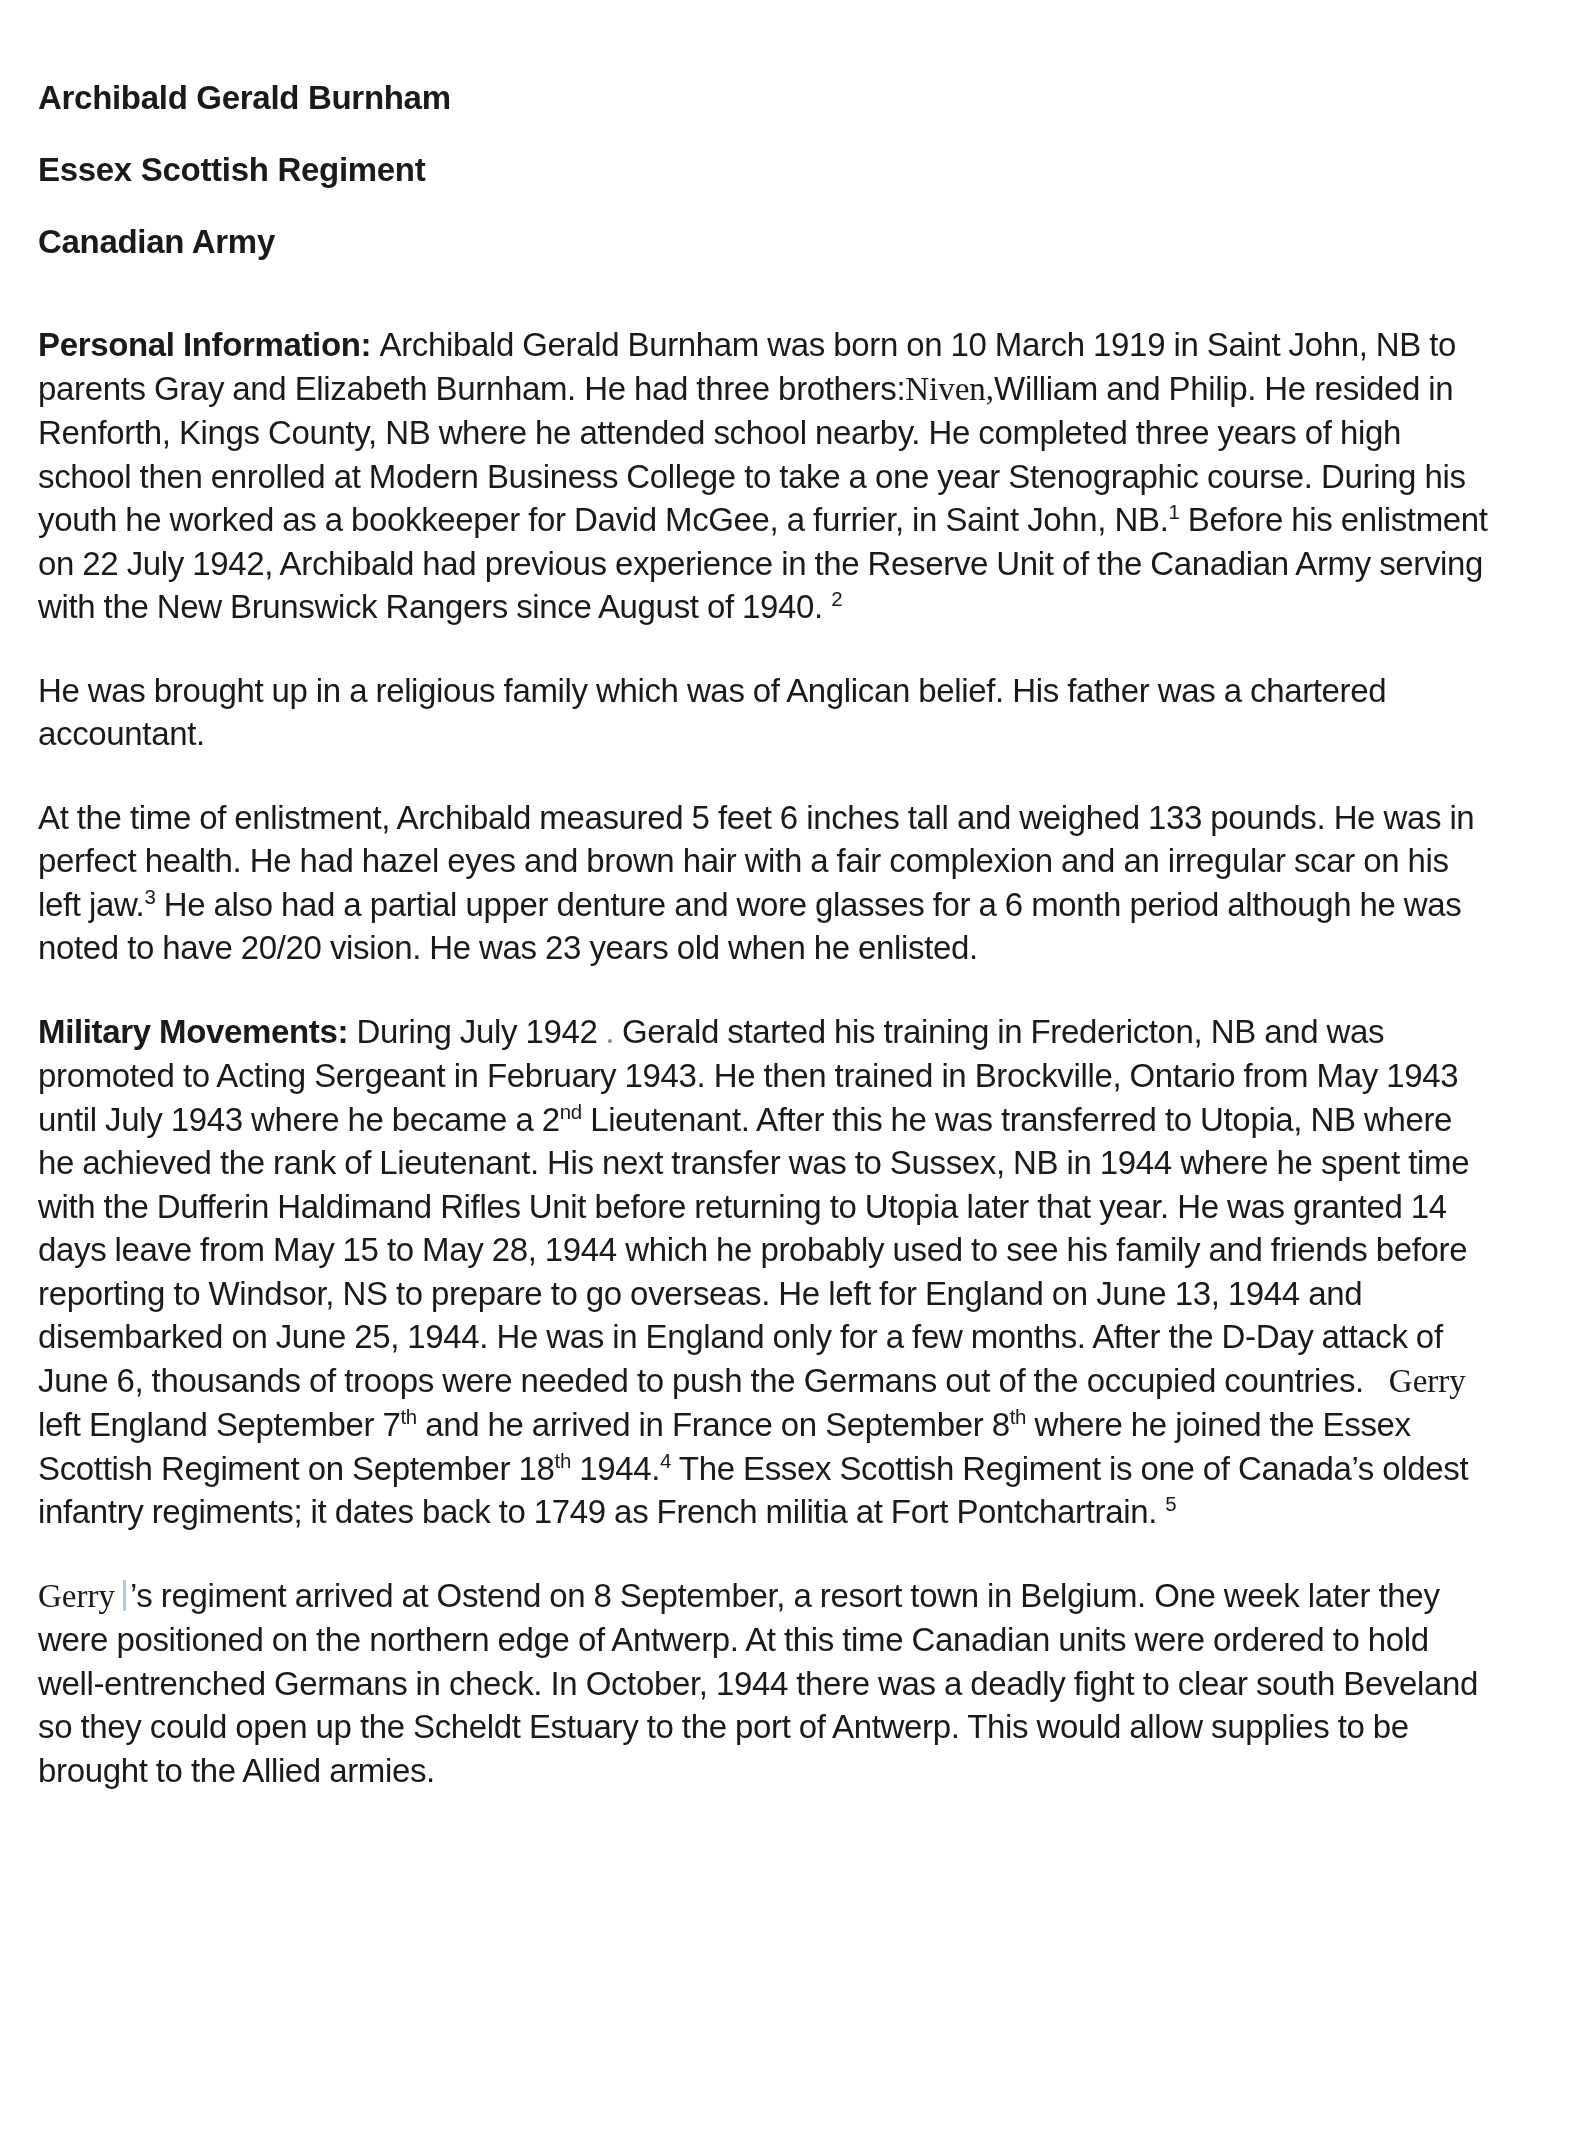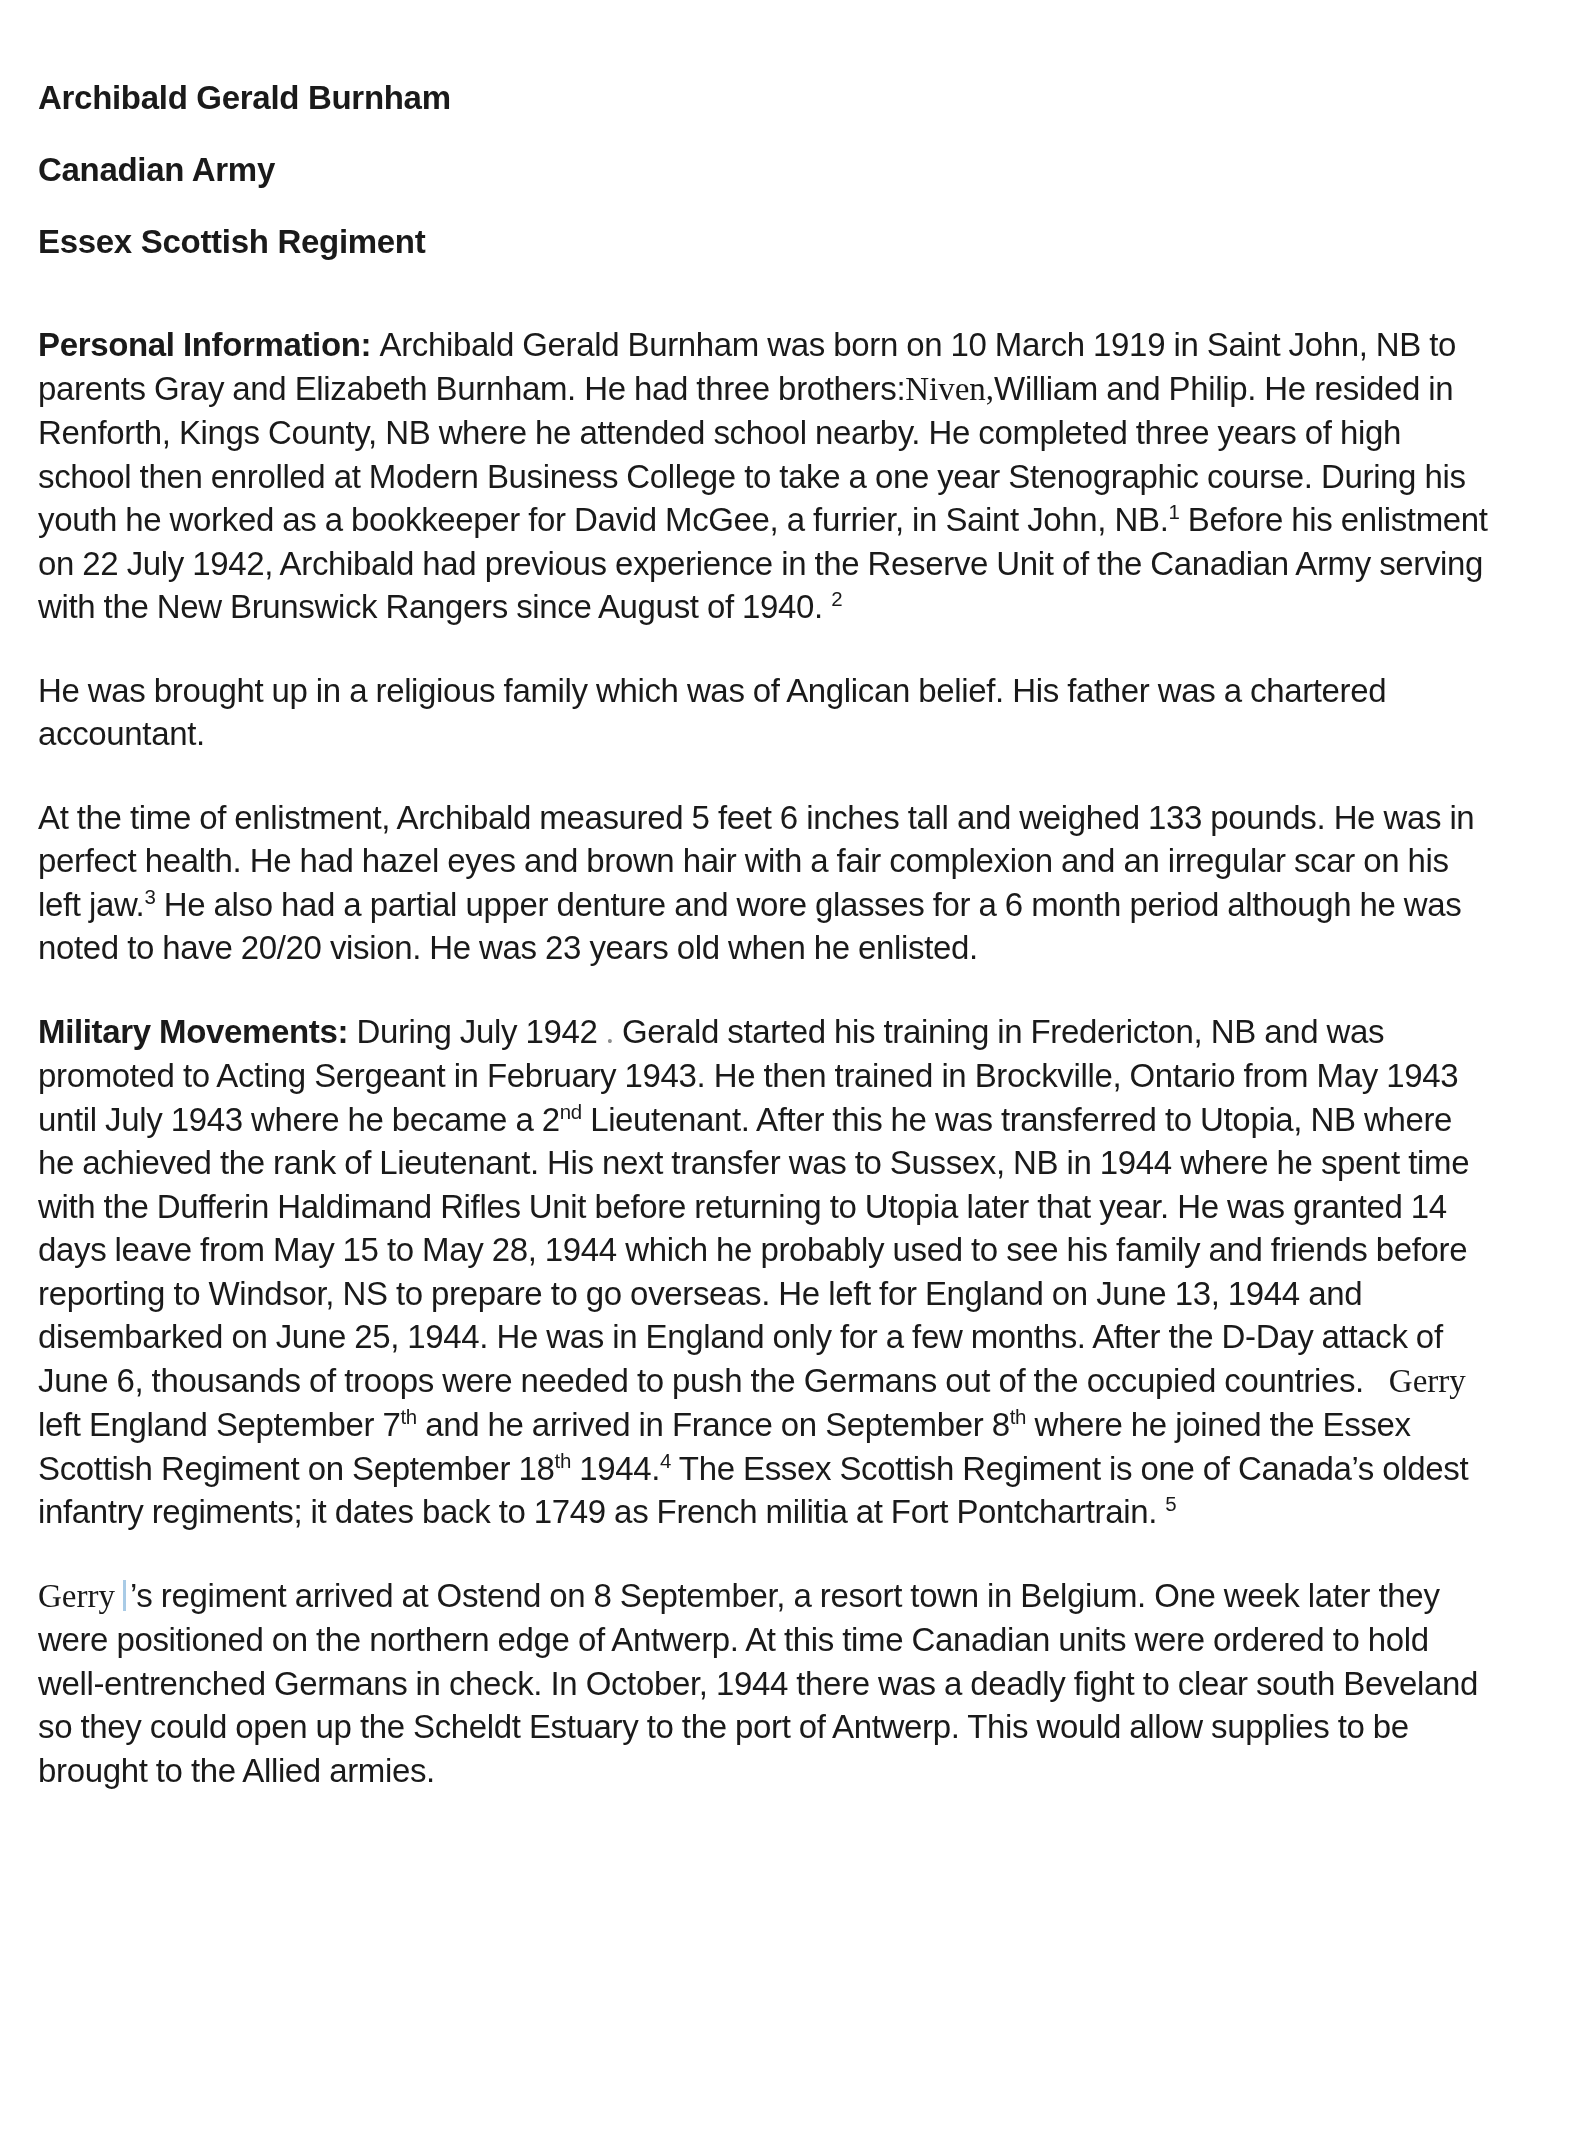--- a/index.html
+++ b/index.html
@@ -62,22 +62,22 @@
     vertical-align: -4px;
   }
 </style>
 </head>
 <body>
 
 <div class="page">
 
   <div class="title-block">
     <p class="title-line">Archibald Gerald Burnham</p>
+    <p class="title-line">Essex Scottish Regiment</p>
     <p class="title-line">Canadian Army</p>
-    <p class="title-line">Essex Scottish Regiment</p>
   </div>
 
   <p class="para first-body-para"><span class="bold">Personal Information: </span><span>Archibald Gerald Burnham was born on 10 March 1919 in Saint John, NB to parents Gray and Elizabeth Burnham. He had three brothers:</span><span class="serif">Niven,</span><span>William and Philip. He resided in Renforth, Kings County, NB where he attended school nearby. He completed three years of high school then enrolled at Modern Business College to take a one year Stenographic course. During his youth he worked as a bookkeeper for David McGee, a furrier, in Saint John, NB.</span><sup class="sup">1</sup><span> Before his enlistment on 22 July 1942, Archibald had previous experience in the Reserve Unit of the Canadian Army serving with the New Brunswick Rangers since August of 1940. </span><sup class="sup">2</sup></p>
 
   <p class="para"><span>He was brought up in a religious family which was of Anglican belief. His father was a chartered accountant.</span></p>
 
   <p class="para"><span>At the time of enlistment, Archibald measured 5 feet 6 inches tall and weighed 133 pounds. He was in perfect health. He had hazel eyes and brown hair with a fair complexion and an irregular scar on his left jaw.</span><sup class="sup">3</sup><span> He also had a partial upper denture and wore glasses for a 6 month period although he was noted to have 20/20 vision. He was 23 years old when he enlisted.</span></p>
 
   <p class="para"><span class="bold">Military Movements: </span><span>During July 1942 </span><span class="faint-mark">.</span><span> Gerald started his training in Fredericton, NB and was promoted to Acting Sergeant in February 1943. He then trained in Brockville, Ontario from May 1943 until July 1943 where he became a 2</span><sup class="sup">nd</sup><span> Lieutenant. After this he was transferred to Utopia, NB where he achieved the rank of Lieutenant. His next transfer was to Sussex, NB in 1944 where he spent time with the Dufferin Haldimand Rifles Unit before returning to Utopia later that year. He was granted 14 days leave from May 15 to May 28, 1944 which he probably used to see his family and friends before reporting to Windsor, NS to prepare to go overseas. He left for England on June 13, 1944 and disembarked on June 25, 1944. He was in England only for a few months. After the D-Day attack of June 6, thousands of troops were needed to push the Germans out of the occupied countries.&nbsp;&nbsp; </span><span class="serif">Gerry</span><span> left England September 7</span><sup class="sup">th</sup><span> and he arrived in France on September 8</span><sup class="sup">th</sup><span> where he joined the Essex Scottish Regiment on September 18</span><sup class="sup">th</sup><span> 1944.</span><sup class="sup">4</sup><span> The Essex Scottish Regiment is one of Canada’s oldest infantry regiments; it dates back to 1749 as French militia at Fort Pontchartrain. </span><sup class="sup">5</sup></p>
 

